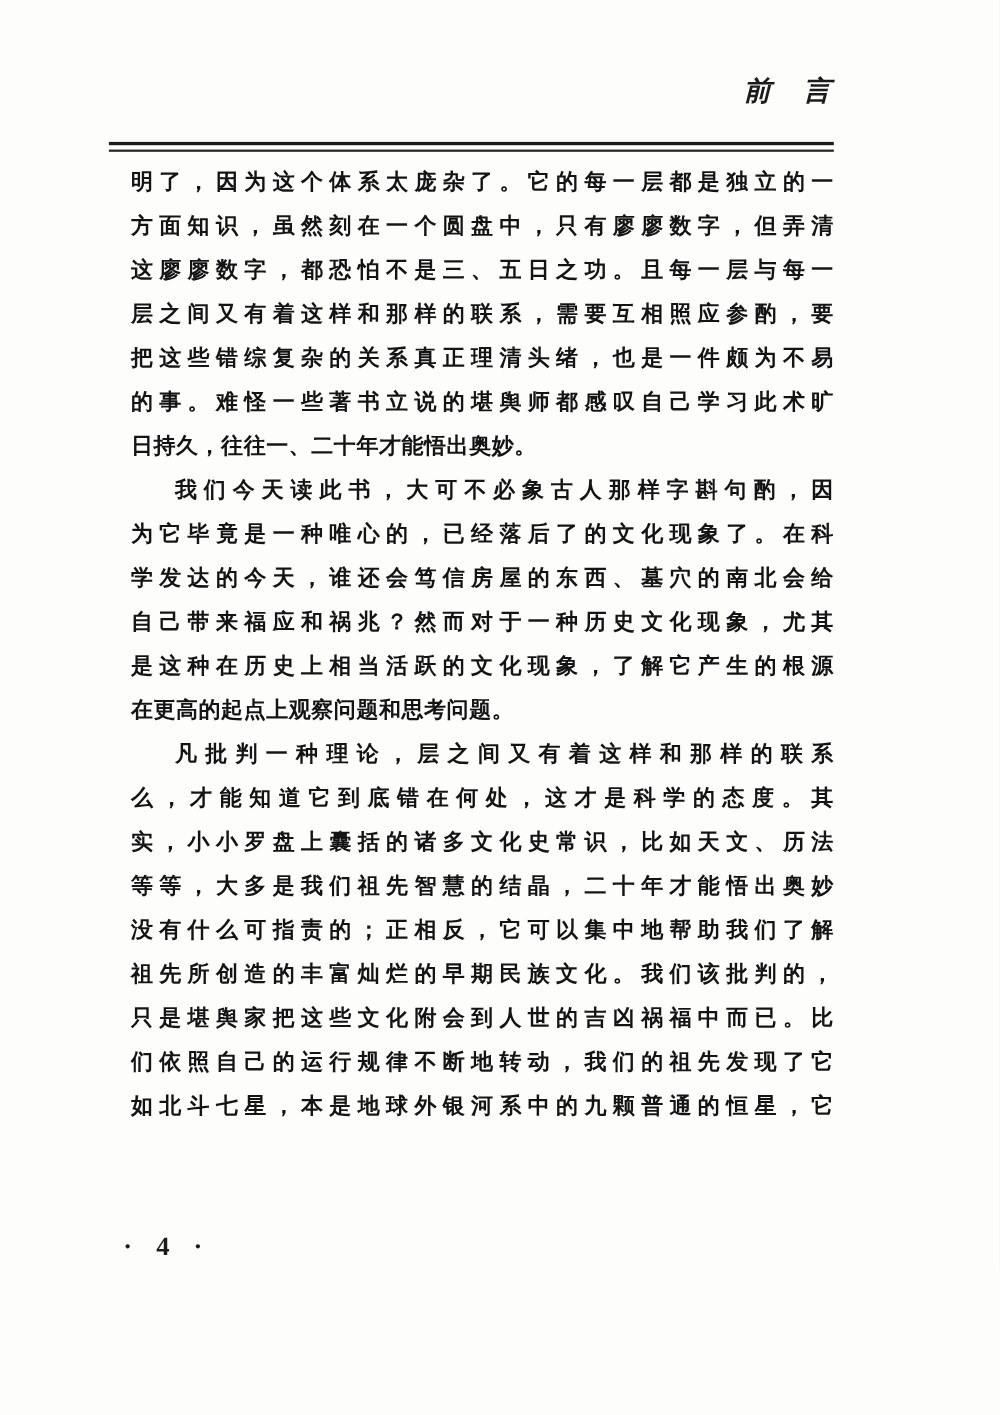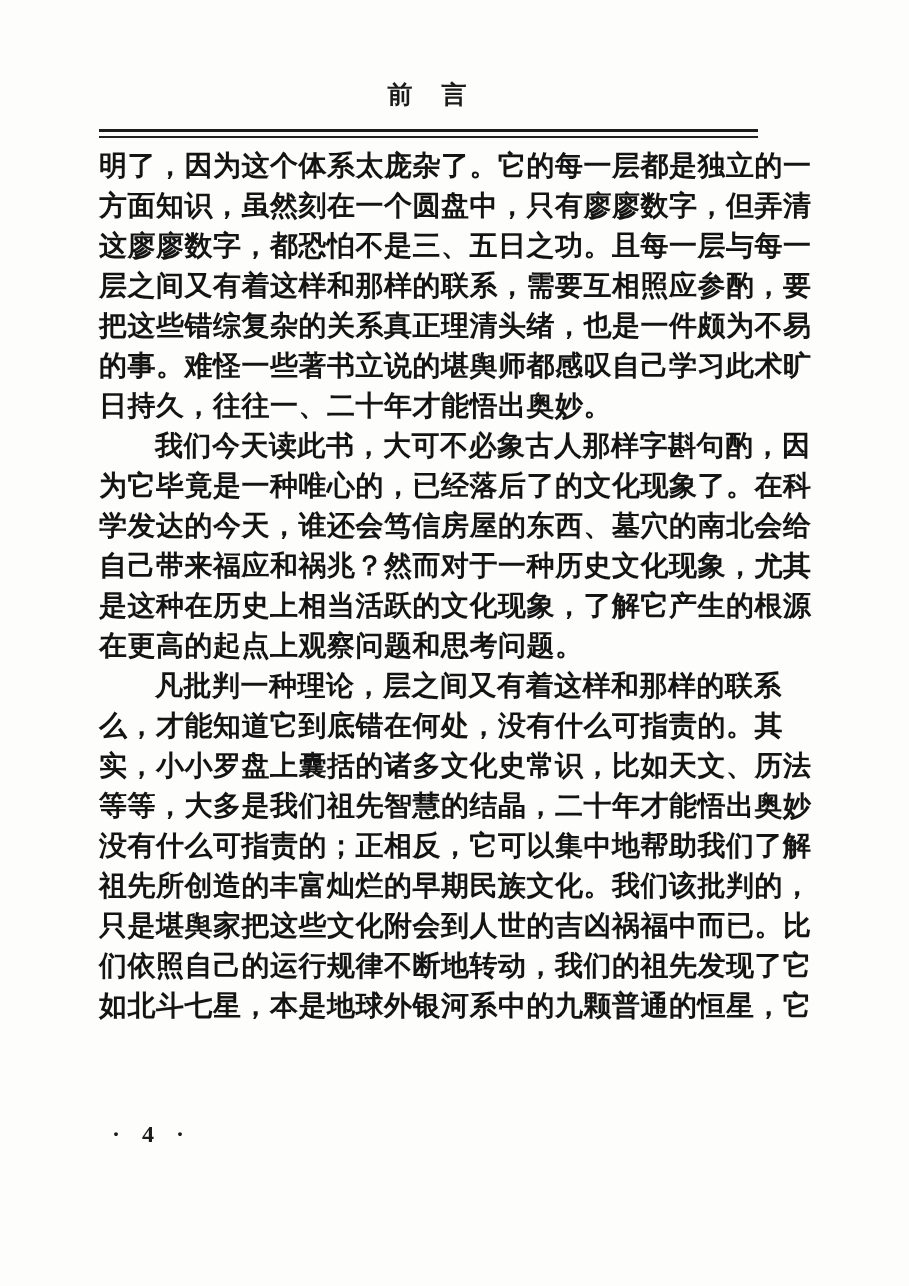--- a/index.html
+++ b/index.html
@@ -12,24 +12,25 @@
     width: 909px;
     height: 1286px;
     margin: 0 auto;
     background: #fdfdfb;
     overflow: hidden;
     font-family: "Liberation Serif", "DejaVu Serif", serif;
     color: #161616;
   }
   .header {
     position: absolute;
-    top: 78px;
+    top: 66px;
     left: 99px;
     width: 658px;
-    text-align: center;
+    text-align: right;
+    font-style: italic;
   }
   .page-title {
     margin: 0;
     font-size: 25px;
     font-weight: bold;
     letter-spacing: 2px;
     color: #1b1b1b;
   }
   .rule {
     position: absolute;
@@ -44,30 +45,31 @@
     position: absolute;
     top: 146px;
     left: 99px;
     width: 659px;
   }
   .paragraph {
     margin: 0;
     padding: 0;
   }
   .text-line {
-    font-size: 28px;
+    font-size: 20px;
     line-height: 40px;
     height: 40px;
     font-weight: bold;
     white-space: nowrap;
     text-align: justify;
     text-align-last: justify;
     text-justify: inter-character;
     letter-spacing: 0.5px;
     color: #141414;
+    margin-left: 20px;
   }
   .text-line.indent {
     text-indent: 2em;
   }
   .text-line.short {
     text-align-last: left;
   }
   .footer {
     position: absolute;
     top: 1121px;
@@ -103,21 +105,21 @@
       <div class="paragraph">
         <div class="text-line indent">我们今天读此书，大可不必象古人那样字斟句酌，因</div>
         <div class="text-line">为它毕竟是一种唯心的，已经落后了的文化现象了。在科</div>
         <div class="text-line">学发达的今天，谁还会笃信房屋的东西、墓穴的南北会给</div>
         <div class="text-line">自己带来福应和祸兆？然而对于一种历史文化现象，尤其</div>
         <div class="text-line">是这种在历史上相当活跃的文化现象，了解它产生的根源</div>
         <div class="text-line short">在更高的起点上观察问题和思考问题。</div>
       </div>
       <div class="paragraph">
         <div class="text-line indent">凡批判一种理论，层之间又有着这样和那样的联系</div>
-        <div class="text-line">么，才能知道它到底错在何处，没有什么可指责的。其</div>
+        <div class="text-line">么，才能知道它到底错在何处，这才是科学的态度。其</div>
         <div class="text-line">实，小小罗盘上囊括的诸多文化史常识，比如天文、历法</div>
         <div class="text-line">等等，大多是我们祖先智慧的结晶，二十年才能悟出奥妙</div>
         <div class="text-line">没有什么可指责的；正相反，它可以集中地帮助我们了解</div>
         <div class="text-line">祖先所创造的丰富灿烂的早期民族文化。我们该批判的，</div>
         <div class="text-line">只是堪舆家把这些文化附会到人世的吉凶祸福中而已。比</div>
         <div class="text-line">们依照自己的运行规律不断地转动，我们的祖先发现了它</div>
         <div class="text-line">如北斗七星，本是地球外银河系中的九颗普通的恒星，它</div>
       </div>
     </div>
 

